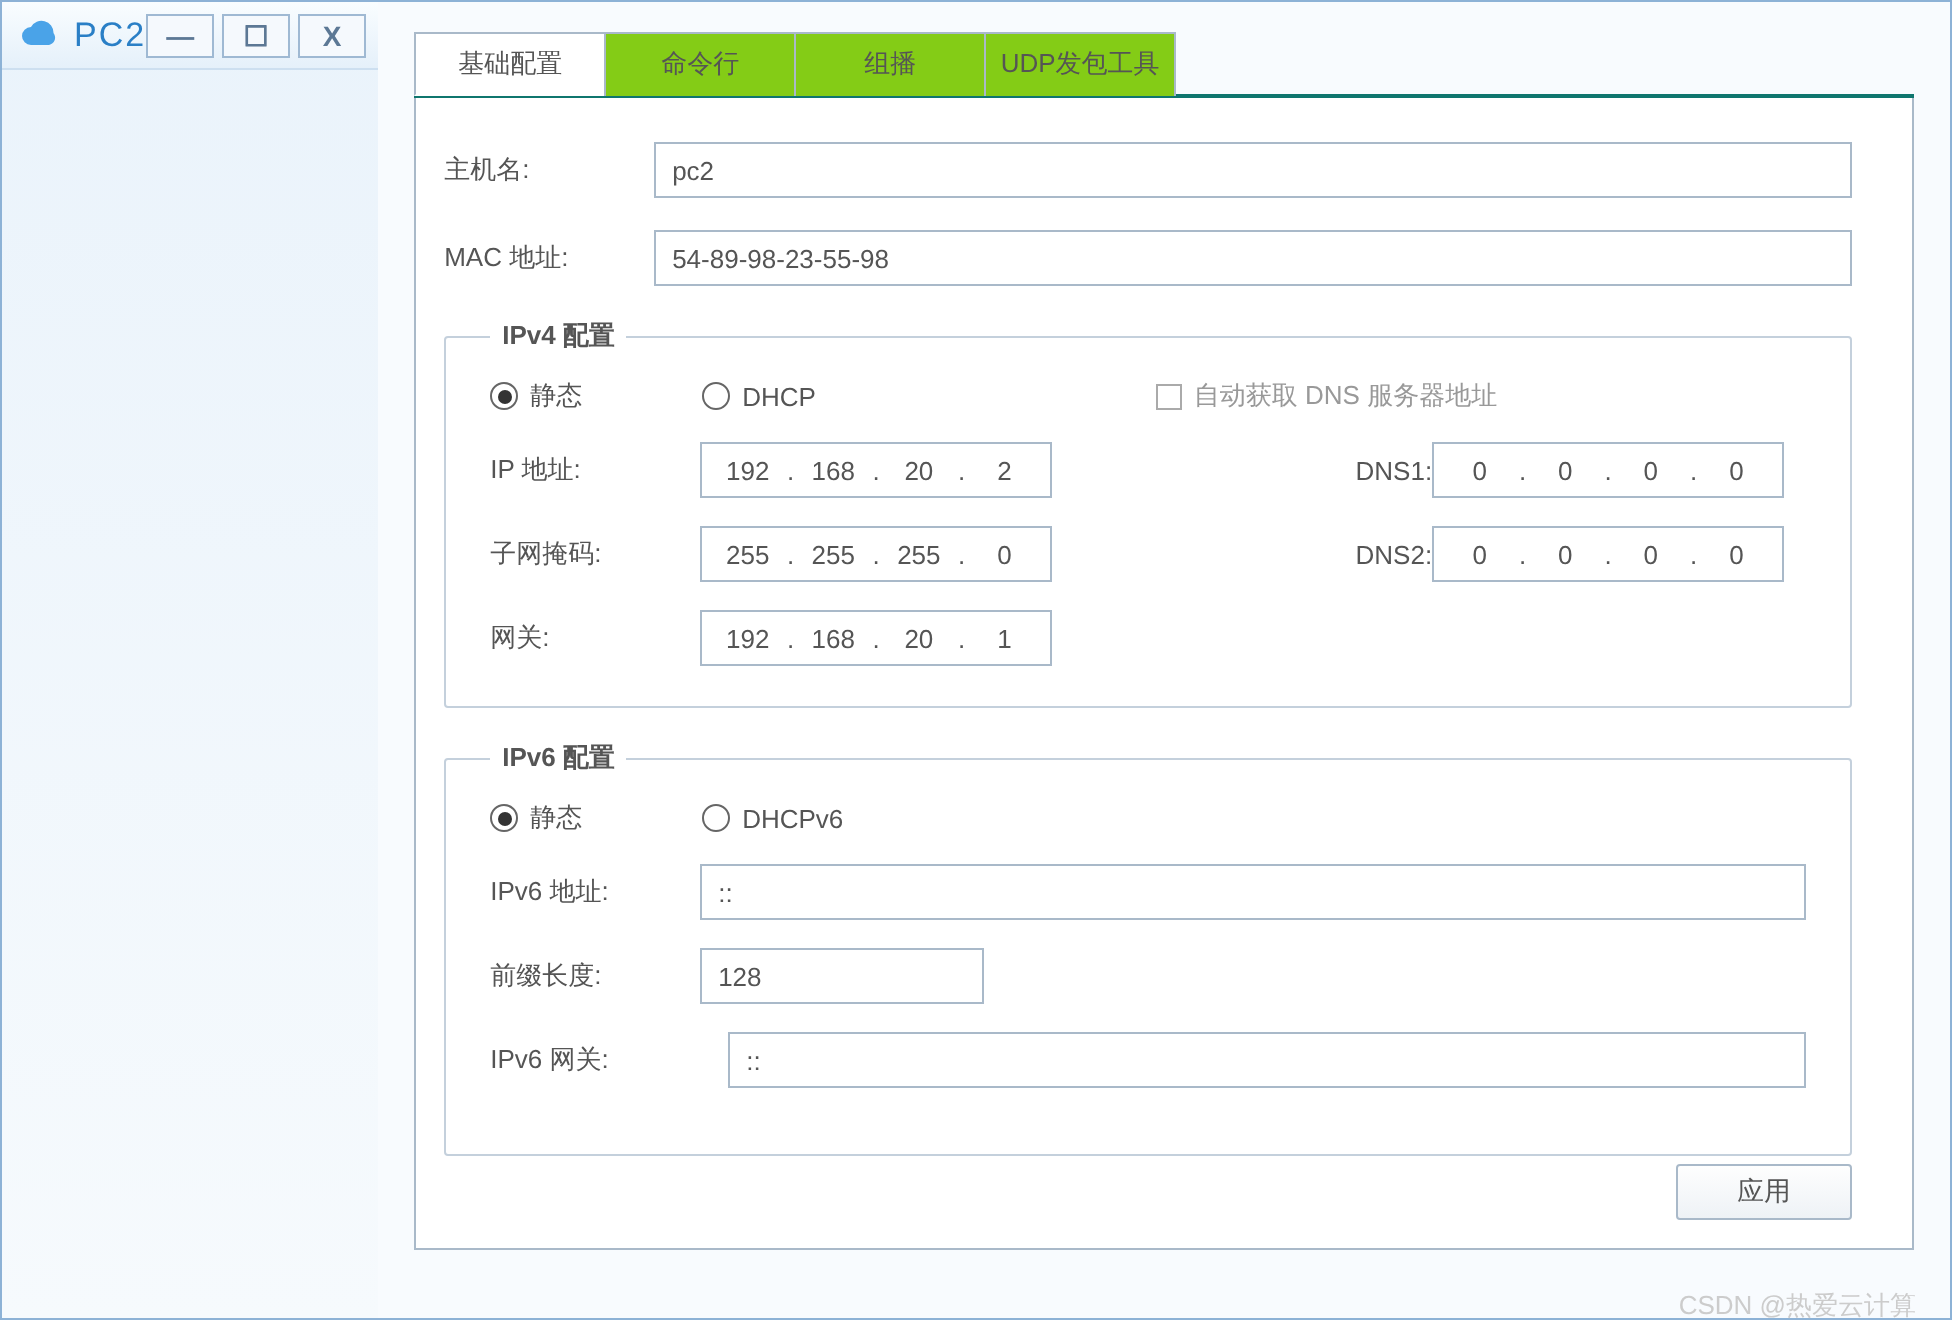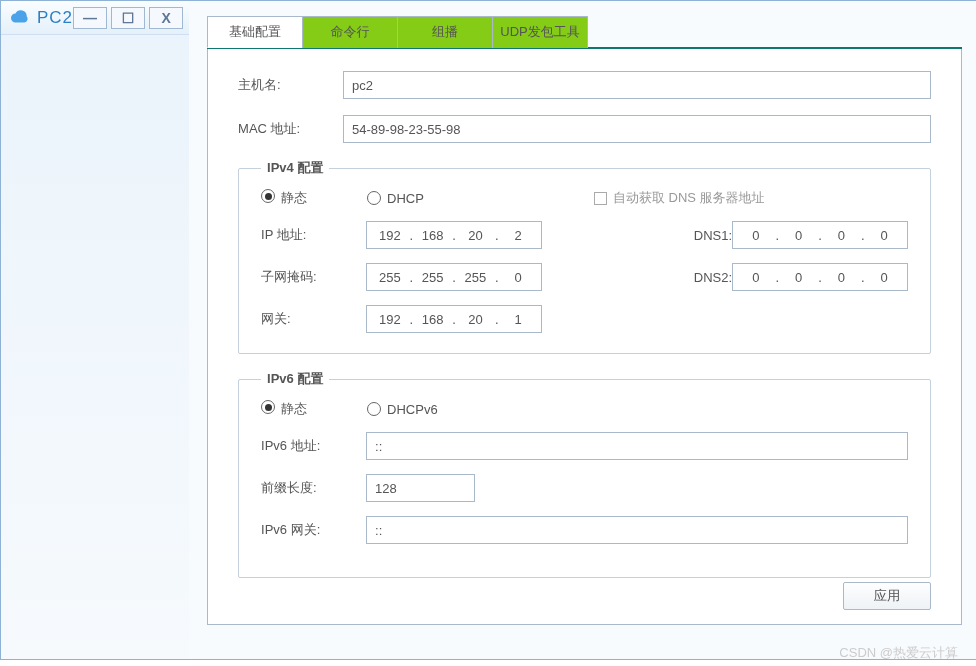--- a/index.html
+++ b/index.html
@@ -71,21 +71,21 @@
     }
     .tab.active {
       background: #fff;
       border-bottom: 1px solid #fff;
       font-weight: 500;
     }
     .tab-body {
       background: #fff;
       border: 1px solid #a9b9c9;
       border-top: none;
-      padding: 22px 30px 14px 30px;
+      padding: 22px 30px 14px 14px;
       height: 576px;
       position: relative;
     }
     .row {
       display: flex;
       align-items: center;
       margin-bottom: 16px;
     }
     .row-label {
       width: 105px;
@@ -94,40 +94,40 @@
     }
     .text-input {
       flex: 1;
       height: 28px;
       border: 1px solid #a9b9c9;
       padding: 0 8px;
       font-size: 13px;
       color: #555;
       background: #fff;
     }
-    .text-input.narrow { flex: none; width: 109px; }
+    .text-input.narrow { flex: none; width: 142px; }
     fieldset {
       border: 1px solid #c4d0dc;
       border-radius: 2px;
       padding: 12px 22px 6px 22px;
       margin-bottom: 16px;
     }
     legend {
       padding: 0 6px;
       color: #555;
       font-size: 13px;
       font-weight: bold;
     }
     .radio-row {
       display: flex;
       align-items: center;
       margin-bottom: 14px;
     }
     .radio-opt {
-      display: flex; 
+      display: flex; align-items: center;
       margin-right: 60px;
       cursor: pointer;
     }
     .radio-circle {
       width: 14px; height: 14px; border-radius: 50%;
       border: 1.5px solid #666; margin-right: 6px;
       display: flex; align-items: center; justify-content: center;
     }
     .radio-circle.checked::after {
       content: ""; width: 7px; height: 7px; border-radius: 50%; background: #333;
@@ -310,21 +310,21 @@
         </div>
 
         <div class="row" style="margin-bottom:14px;">
           <span class="row-label">IPv6 地址:</span>
           <input class="text-input" value="::" style="">
         </div>
         <div class="row" style="margin-bottom:14px;">
           <span class="row-label">前缀长度:</span>
           <input class="text-input narrow" value="128" style="">
         </div>
-        <div class="row" style="margin-bottom:27px;">
+        <div class="row" style="margin-bottom:27px;gap:14px;">
           <span class="row-label">IPv6 网关:</span>
           <input class="text-input" value="::" style="">
         </div>
       </fieldset>
 
       <div class="footer-row">
         <button class="apply-btn">应用</button>
       </div>
     </div>
   </div>

